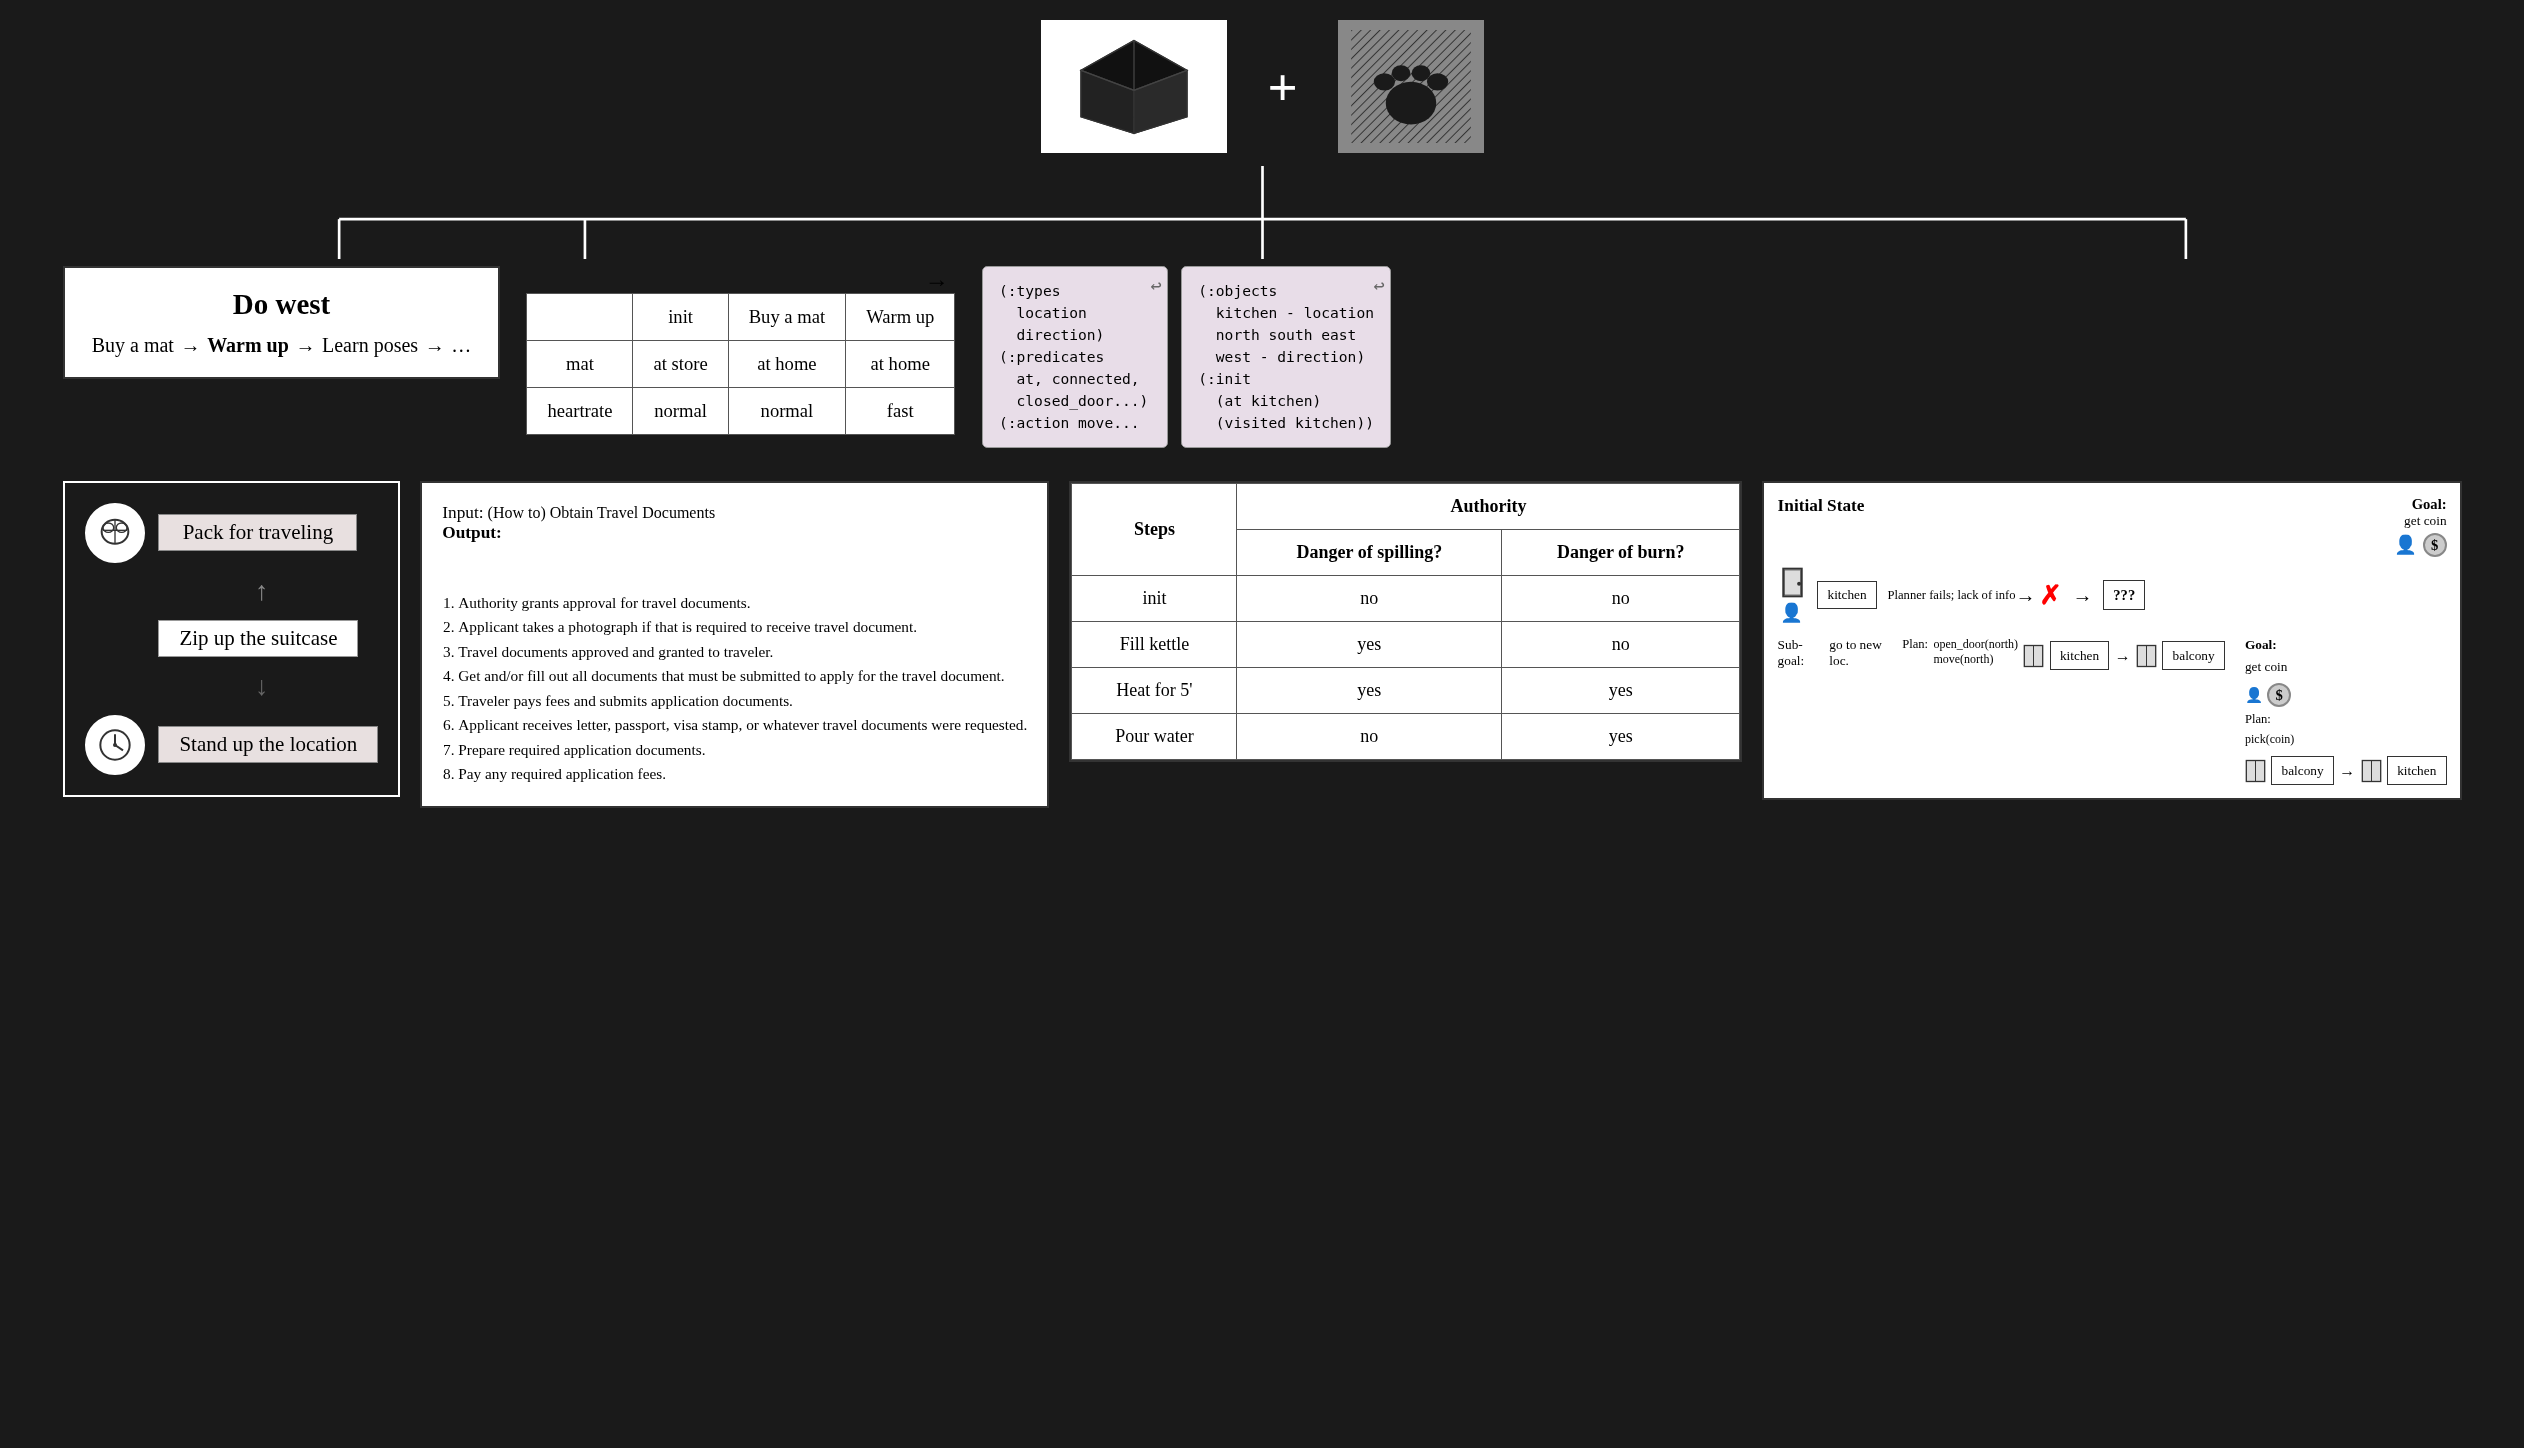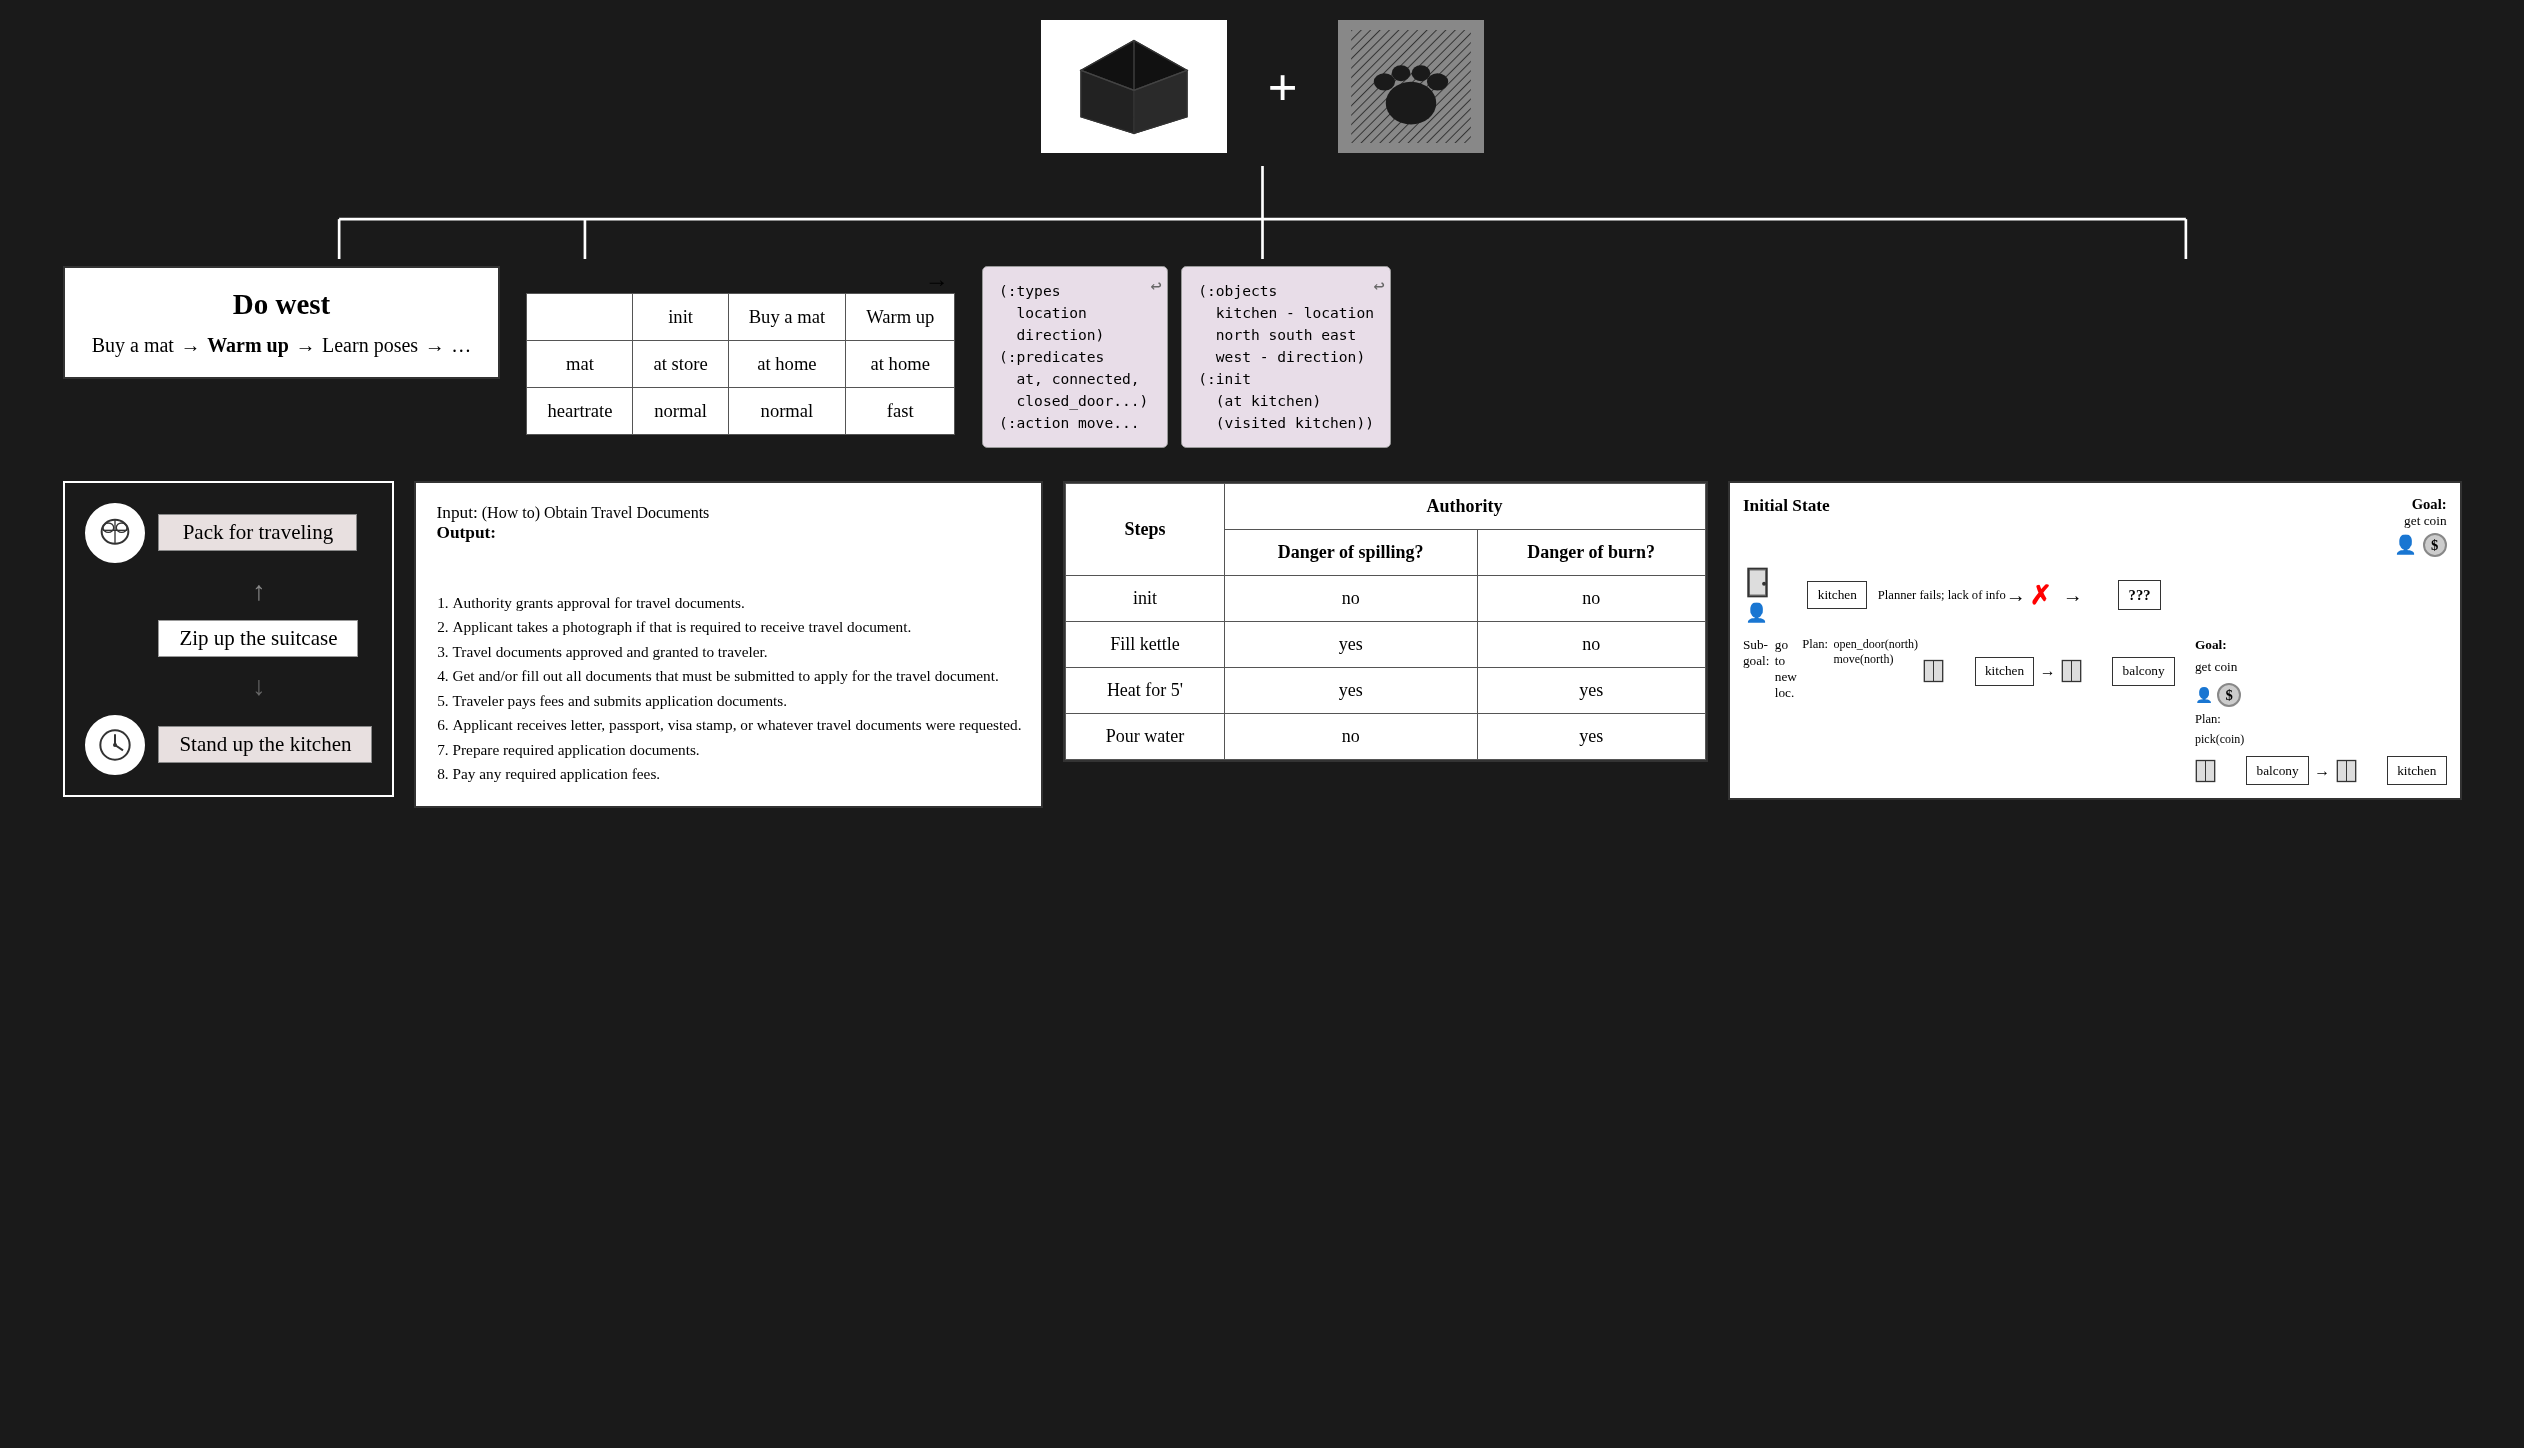--- a/index.html
+++ b/index.html
@@ -268,21 +268,20 @@
       font-weight: bold;
       margin-bottom: 6.6px;
     }
 
     .planner-box {
       border: 1.3px solid #333;
       padding: 5.3px 9.3px;
       font-size: 13.3px;
       text-align: center;
       background: white;
-      margin-left: 25px;
     }
 
     .coin-icon {
       display: inline-block;
       width: 24px;
       height: 24px;
       border-radius: 50%;
       border: 2px solid #888;
       background: #ccc;
       text-align: center;
@@ -472,21 +471,21 @@
 
       <div class="suitcase-row">
         <div class="icon-circle">
           <svg width="40" height="40" viewBox="0 0 60 60" xmlns="http://www.w3.org/2000/svg">
             <circle cx="30" cy="30" r="22" fill="none" stroke="#333" stroke-width="3"></circle>
             <line x1="30" y1="30" x2="30" y2="14" stroke="#333" stroke-width="3"></line>
             <line x1="30" y1="30" x2="42" y2="38" stroke="#333" stroke-width="3"></line>
             <circle cx="30" cy="30" r="3" fill="#333"></circle>
           </svg>
         </div>
-        <div class="task-box task-box-light">Stand up the kitchen</div>
+        <div class="task-box task-box-light">Stand up the location</div>
       </div>
     </div>
 
     <div class="travel-docs-panel">
       <div>
         <span class="input-label">Input:</span>
         <span>(How to) Obtain Travel Documents</span>
       </div>
       <div class="output-label">Output:</div>
       <ol>

